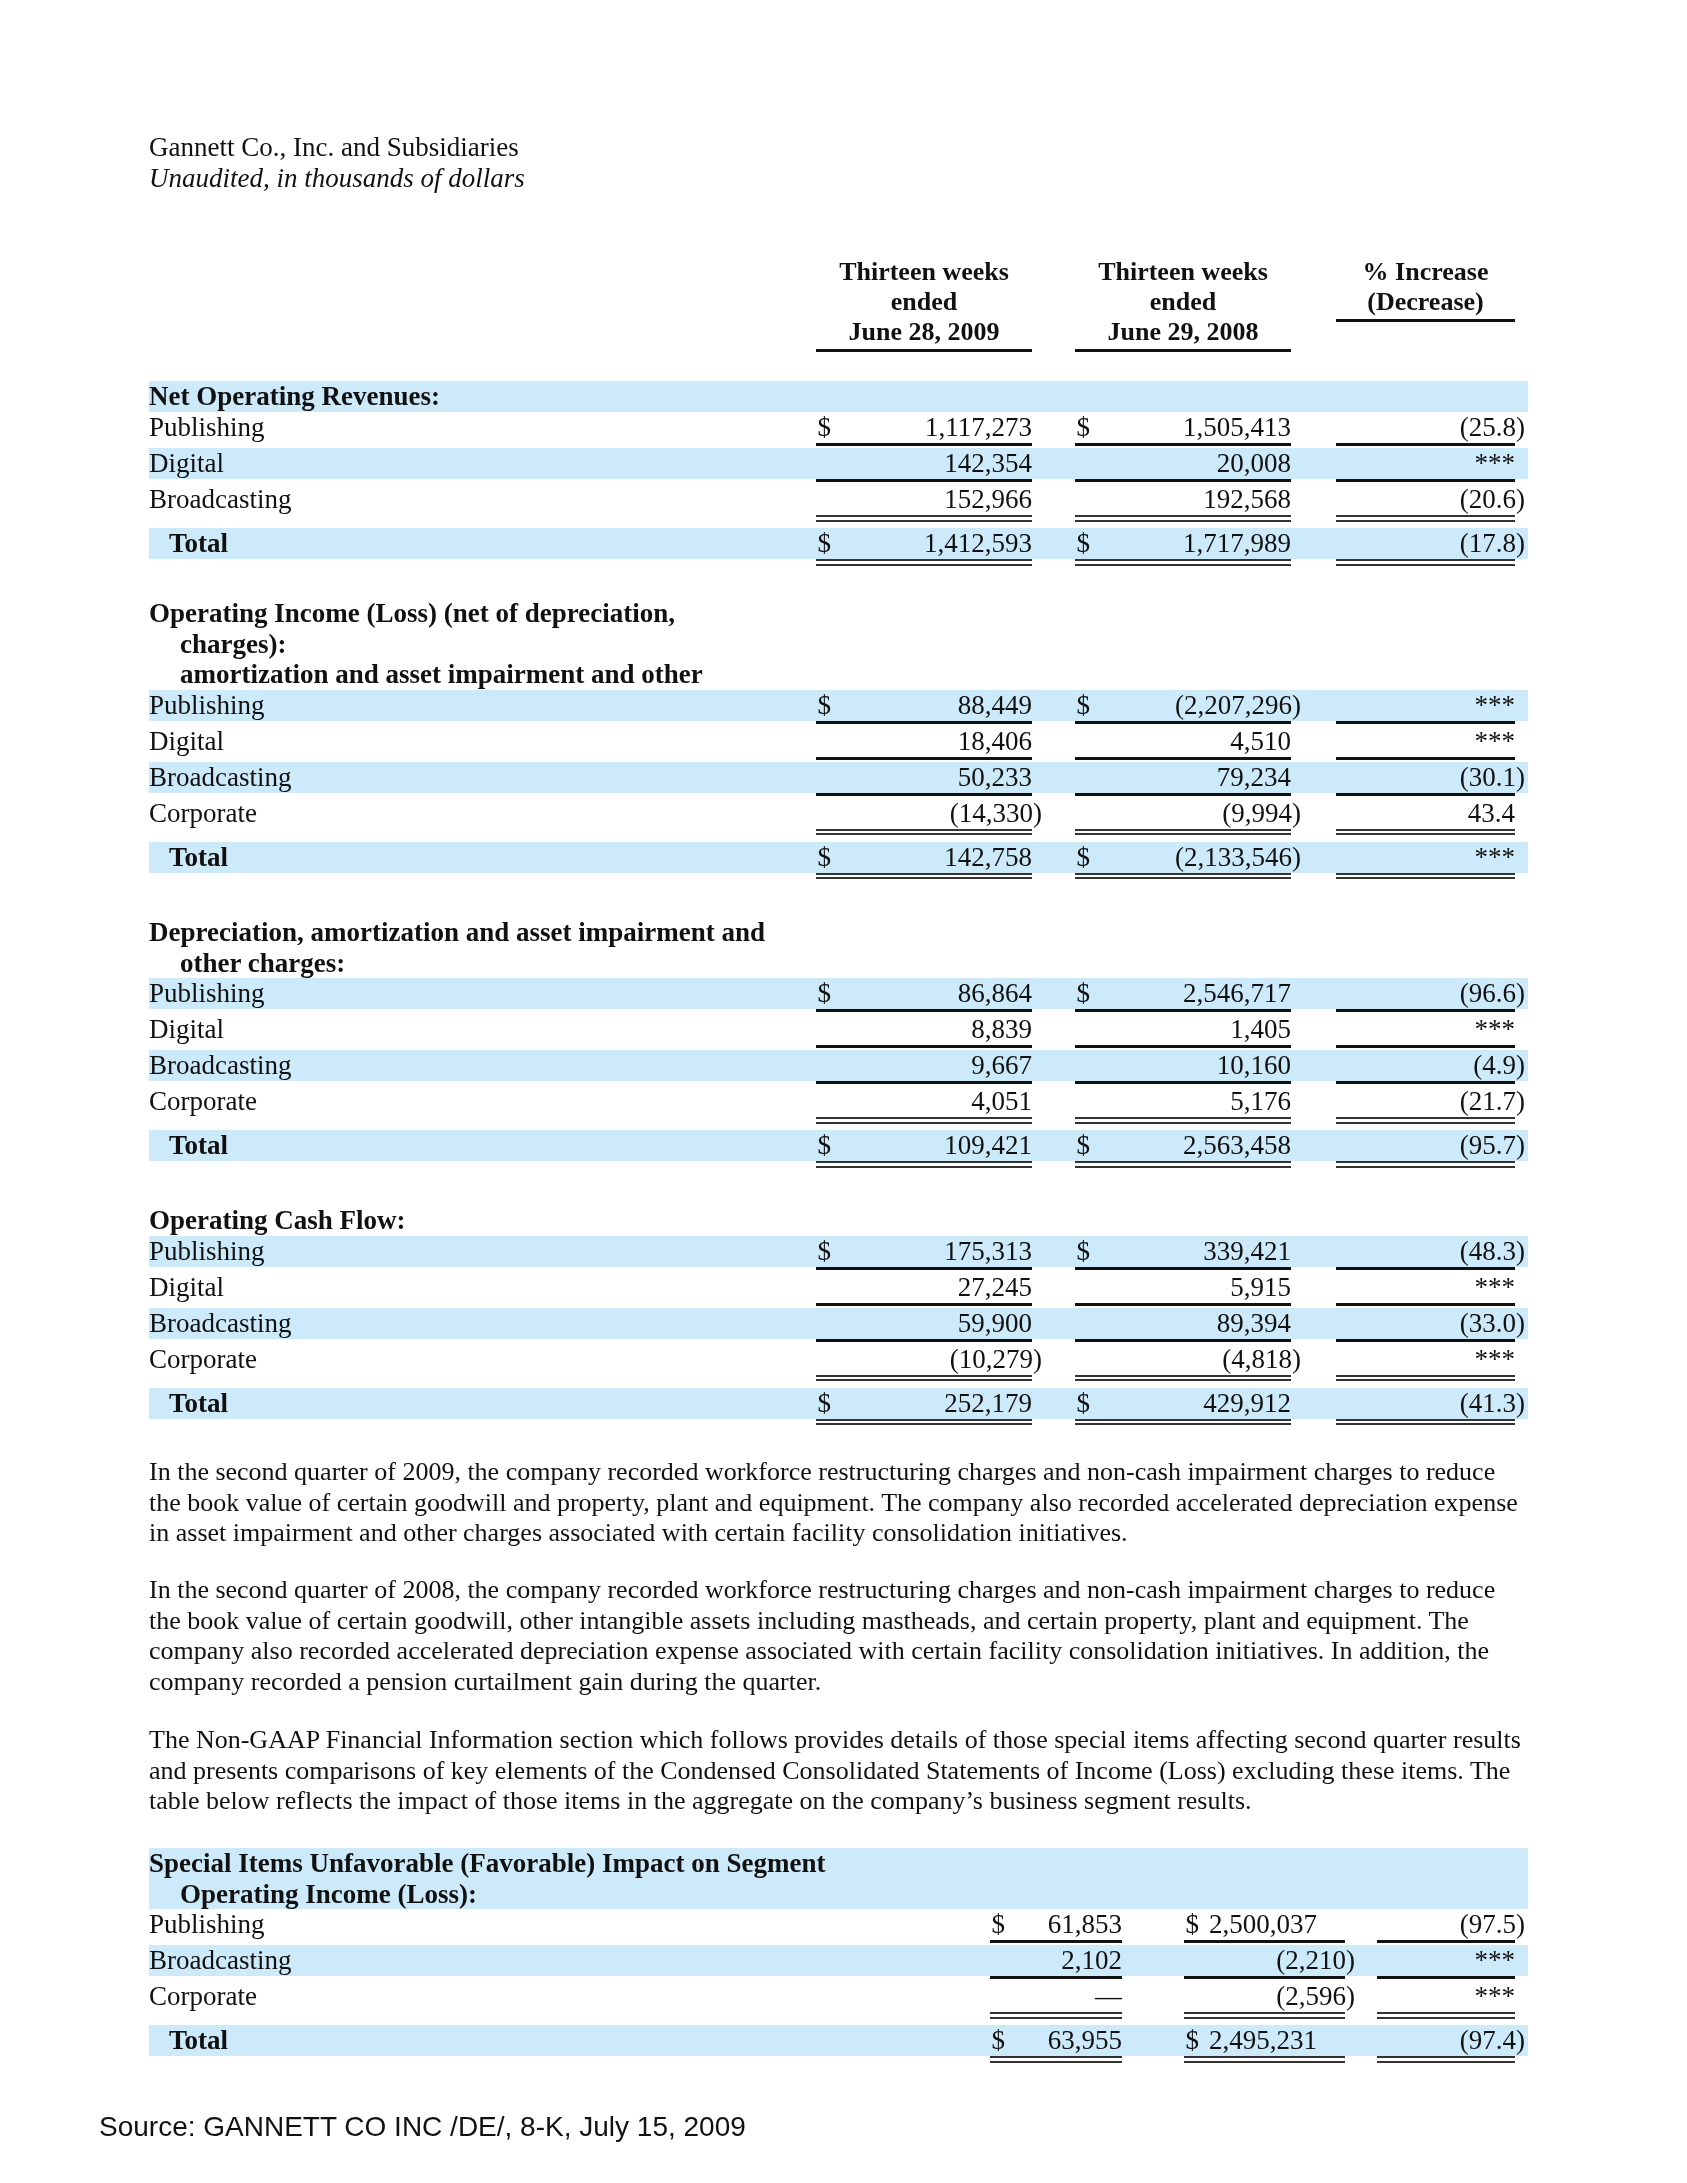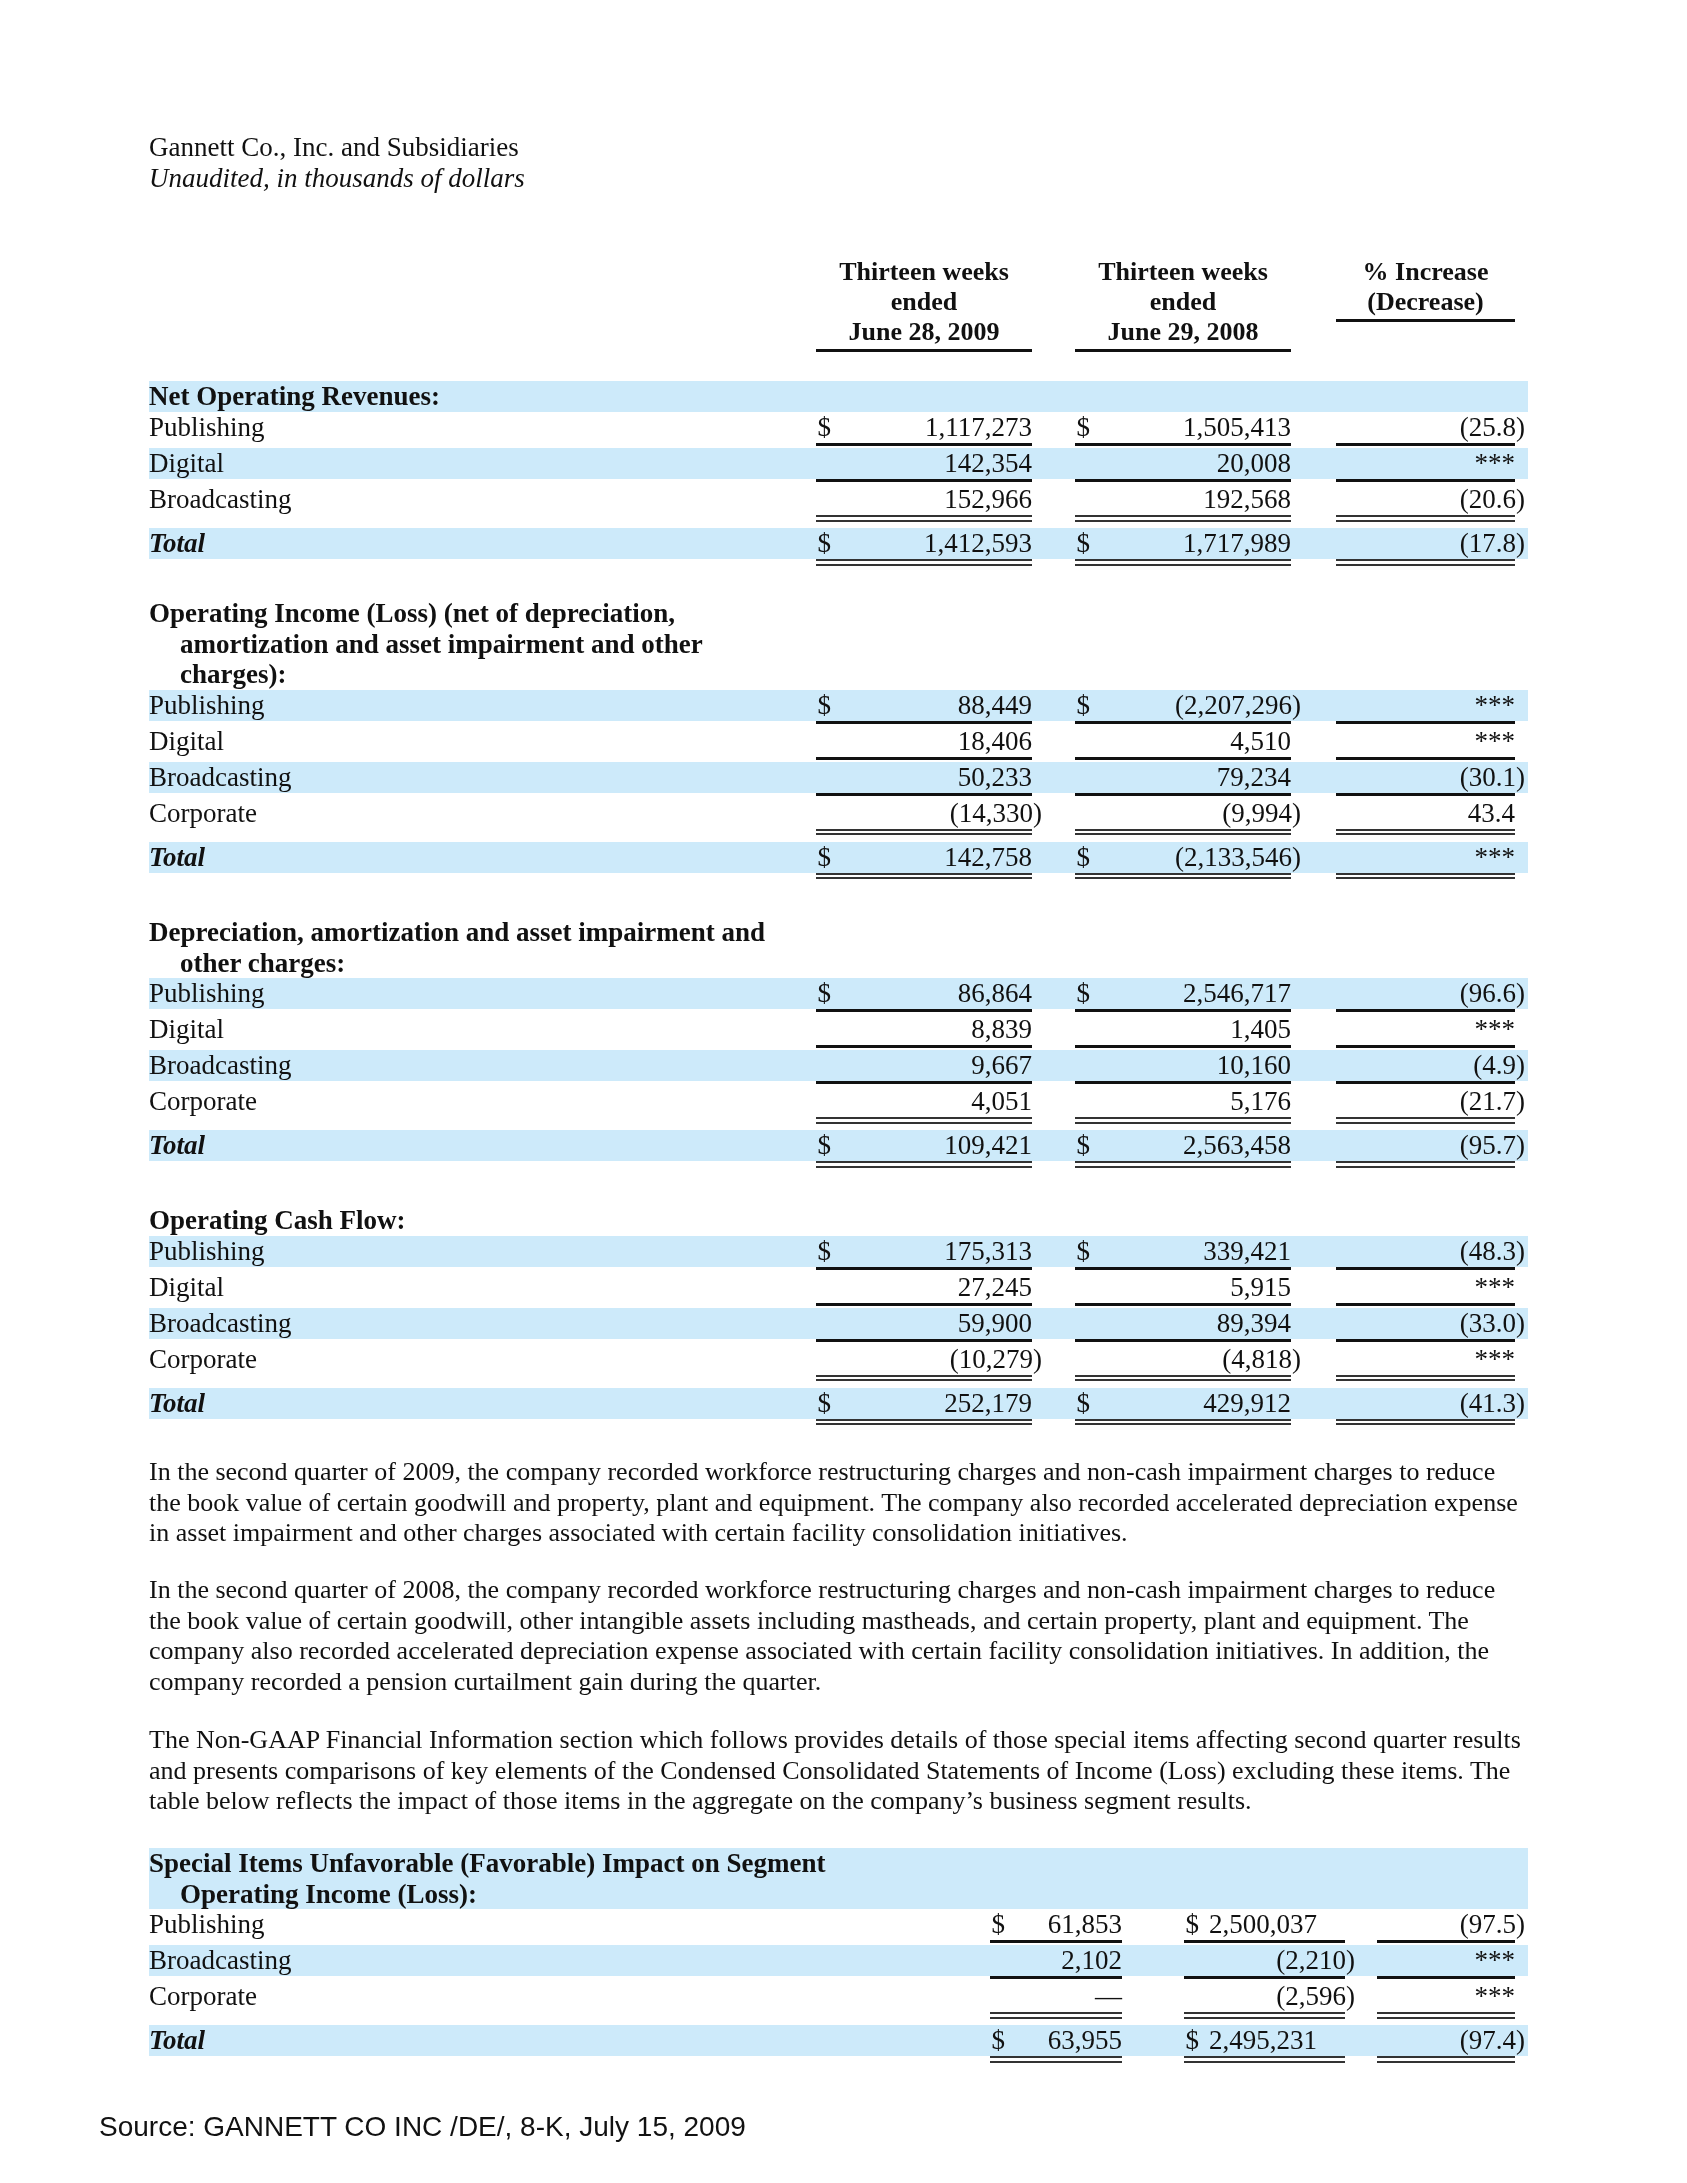--- a/index.html
+++ b/index.html
@@ -11,21 +11,21 @@
 
   .colhead { position: absolute; top: 257px; font-weight: bold; font-size: 26px; line-height: 30px; text-align: center; border-bottom: 3.3px solid #111; padding-bottom: 1.6px; }
   .ch1 { left: 816px; width: 216px; }
   .ch2 { left: 1075px; width: 216px; }
   .ch3 { left: 1336px; width: 179px; }
 
   .tbl { position: absolute; left: 149px; width: 1379px; }
   .row { position: relative; height: 31px; font-size: 27px; line-height: 31px; }
   .row.shade { background: #cdeafa; }
   .row .lbl { position: absolute; left: 0; top: 0; white-space: nowrap; }
-  .row .lbl.total { font-style: italic; font-weight: bold; }
+  .row .lbl.total { font-weight: bold; padding-left: 20px; }
   .sechead { font-weight: bold; font-size: 27px; line-height: 30.5px; }
   .sechead .indent { padding-left: 31px; display: block; }
   .sechead.shade { background: #cdeafa; }
 
   .cell { position: absolute; top: 0; height: 31px; }
   .c1 { left: 667px; width: 216px; }
   .c2 { left: 926px; width: 216px; }
   .c3 { left: 1187px; width: 179px; }
   .cell .dol { position: absolute; left: 1.6px; top: 0; }
   .cell .num { position: absolute; right: 0; top: 0; text-align: right; }
@@ -115,22 +115,22 @@
       </div>
     <div class="cell c3 u2">
         <span class="num neg">(17.8)</span>
       </div>
   </div>
 </div>
 
 <div class="tbl" style="top:598px;">
   <div class="sechead">
     <span>Operating Income (Loss) (net of depreciation,</span>
+    <span class="indent">charges):</span>
     <span class="indent">amortization and asset impairment and other</span>
-    <span class="indent">charges):</span>
   </div>
   <div class="row shade">
     <span class="lbl">Publishing</span>
     <div class="cell c1 u1">
         <span class="dol">$</span>
         <span class="num">88,449</span>
       </div>
     <div class="cell c2 u1">
         <span class="dol">$</span>
         <span class="num neg">(2,207,296)</span>

